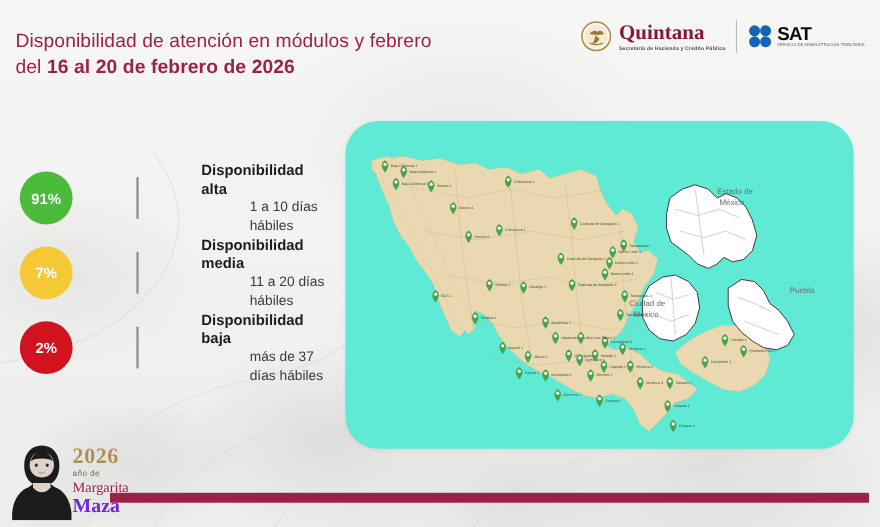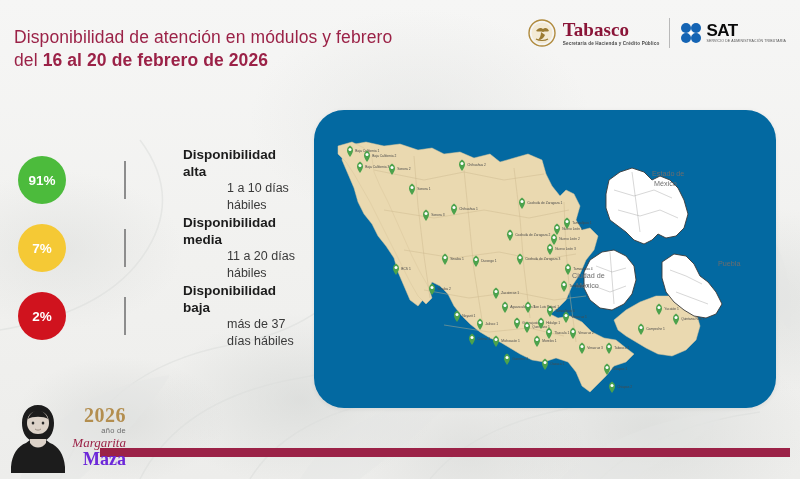--- a/index.html
+++ b/index.html
@@ -57,41 +57,41 @@
     color:#ffffff; font-weight:bold; font-size:13.5px; flex:0 0 auto;
   }
   .legend-divider{ width:2px; height:38px; background:#8d8d8d; margin:0 13px 0 14px; flex:0 0 auto; }
   .legend-text{ display:flex; flex-direction:column; justify-content:space-between; }
   .legend-title{ font-weight:bold; font-size:13.5px; color:#1c1c1c; line-height:17px; }
   .legend-sub{ font-size:12.5px; color:#3a3a3a; line-height:17px;margin-left:44px; }
 
   
   #map-card{
     position:absolute; left:314px; top:110px; width:462px; height:298px;
-    background:#0369a1; border-radius:30px;
+    background:#5eead4; border-radius:30px;
     box-shadow:0 1px 5px rgba(0,0,0,.07);
     overflow:hidden;
   }
   #map-svg{ position:absolute; left:0; top:0; width:462px; height:298px; }
 
   .mx-land{ fill:#ead9b0; stroke:#d9c79c; stroke-width:.5; }
   .mx-state-line{ fill:none; stroke:#cbb88d; stroke-width:.45; }
   .inset-land{ fill:#ffffff; stroke:#3a3a3a; stroke-width:.9; }
   .inset-line{ fill:none; stroke:#9a9a9a; stroke-width:.4; }
   .inset-label{ font-size:7.2px; fill:#6d6d6d; font-family:"Liberation Sans", sans-serif; }
   .pin-label{ font-size:3.3px; fill:#4a4a4a; font-family:"Liberation Sans", sans-serif; }
 
   
   #footer-bar{ position:absolute; left:100px; bottom:22px; width:690px; height:9px; background:#9B2247; }
   #margarita-logo{ position:absolute; left:8px; bottom:6px; width:130px; height:76px; }
   #portrait{ position:absolute; left:2px; bottom:0; width:56px; height:74px; }
-  #margarita-text{ position:absolute; left:42px; bottom:4px; width:76px; text-align:right; }
+  #margarita-text{ position:absolute; left:58px; bottom:4px; width:76px; text-align:left; }
   #m-year{ font-family:"Liberation Serif", serif; font-size:20px; color:#B38E4F; font-weight:bold; line-height:21px; letter-spacing:.5px; }
   #m-ano{ font-size:7.5px; color:#6b6b6b; line-height:10px; letter-spacing:.3px; }
-  #m-name1{ font-family:"Liberation Serif", serif; font-size:13px; color:#9B2247; line-height:14px;font-style:italic; }
+  #m-name1{ font-family:"Liberation Serif", serif; font-size:13px; color:#9B2247; line-height:14px; }
   #m-name2{ font-family:"Liberation Serif", serif; font-size:18px; color:#6d28d9; font-weight:bold; line-height:19px; }
 </style>
 </head>
 <body>
 
 <div id="bg-pattern"></div>
 <svg id="bg-swirls" viewBox="0 0 800 479" preserveAspectRatio="none">
   <g fill="none" stroke="#dcdedc" stroke-width="1.6">
     <path d="M60,479 C90,400 150,360 230,345 C300,332 350,300 360,250"></path>
     <path d="M140,479 C170,420 230,390 300,378 C370,366 420,330 430,280"></path>
@@ -119,21 +119,21 @@
 
     <div id="hacienda-logo">
       <svg id="eagle" viewBox="0 0 28 28">
         <circle cx="14" cy="14" r="13" fill="none" stroke="#B08B3E" stroke-width="1.4"></circle>
         <circle cx="14" cy="14" r="10.5" fill="#f3ead5"></circle>
         <path d="M8,12 C10,9 13,8 15,10 C17,8 20,9 21,12 C19,13 17,12 15,13 C13,12 10,13 8,12 Z" fill="#9b7b33"></path>
         <path d="M13,13 C13,16 12,19 10,21 C13,21 16,19 17,16 C16,15 14,14 13,13 Z" fill="#9b7b33"></path>
         <path d="M8,20 C11,22 17,22 20,20" fill="none" stroke="#9b7b33" stroke-width="1.1"></path>
       </svg>
       <div id="hacienda-text">
-        <div id="hacienda-word">Tabasco</div>
+        <div id="hacienda-word">Quintana</div>
         <div id="hacienda-sub">Secretaría de Hacienda y Crédito Público</div>
       </div>
     </div>
 
     <div id="logo-divider"></div>
 
     <div id="sat-logo">
       <svg id="sat-dots" viewBox="0 0 22 22">
         <circle cx="6" cy="6" r="5" fill="#1464B4"></circle>
         <circle cx="16" cy="6" r="5" fill="#1464B4"></circle>

